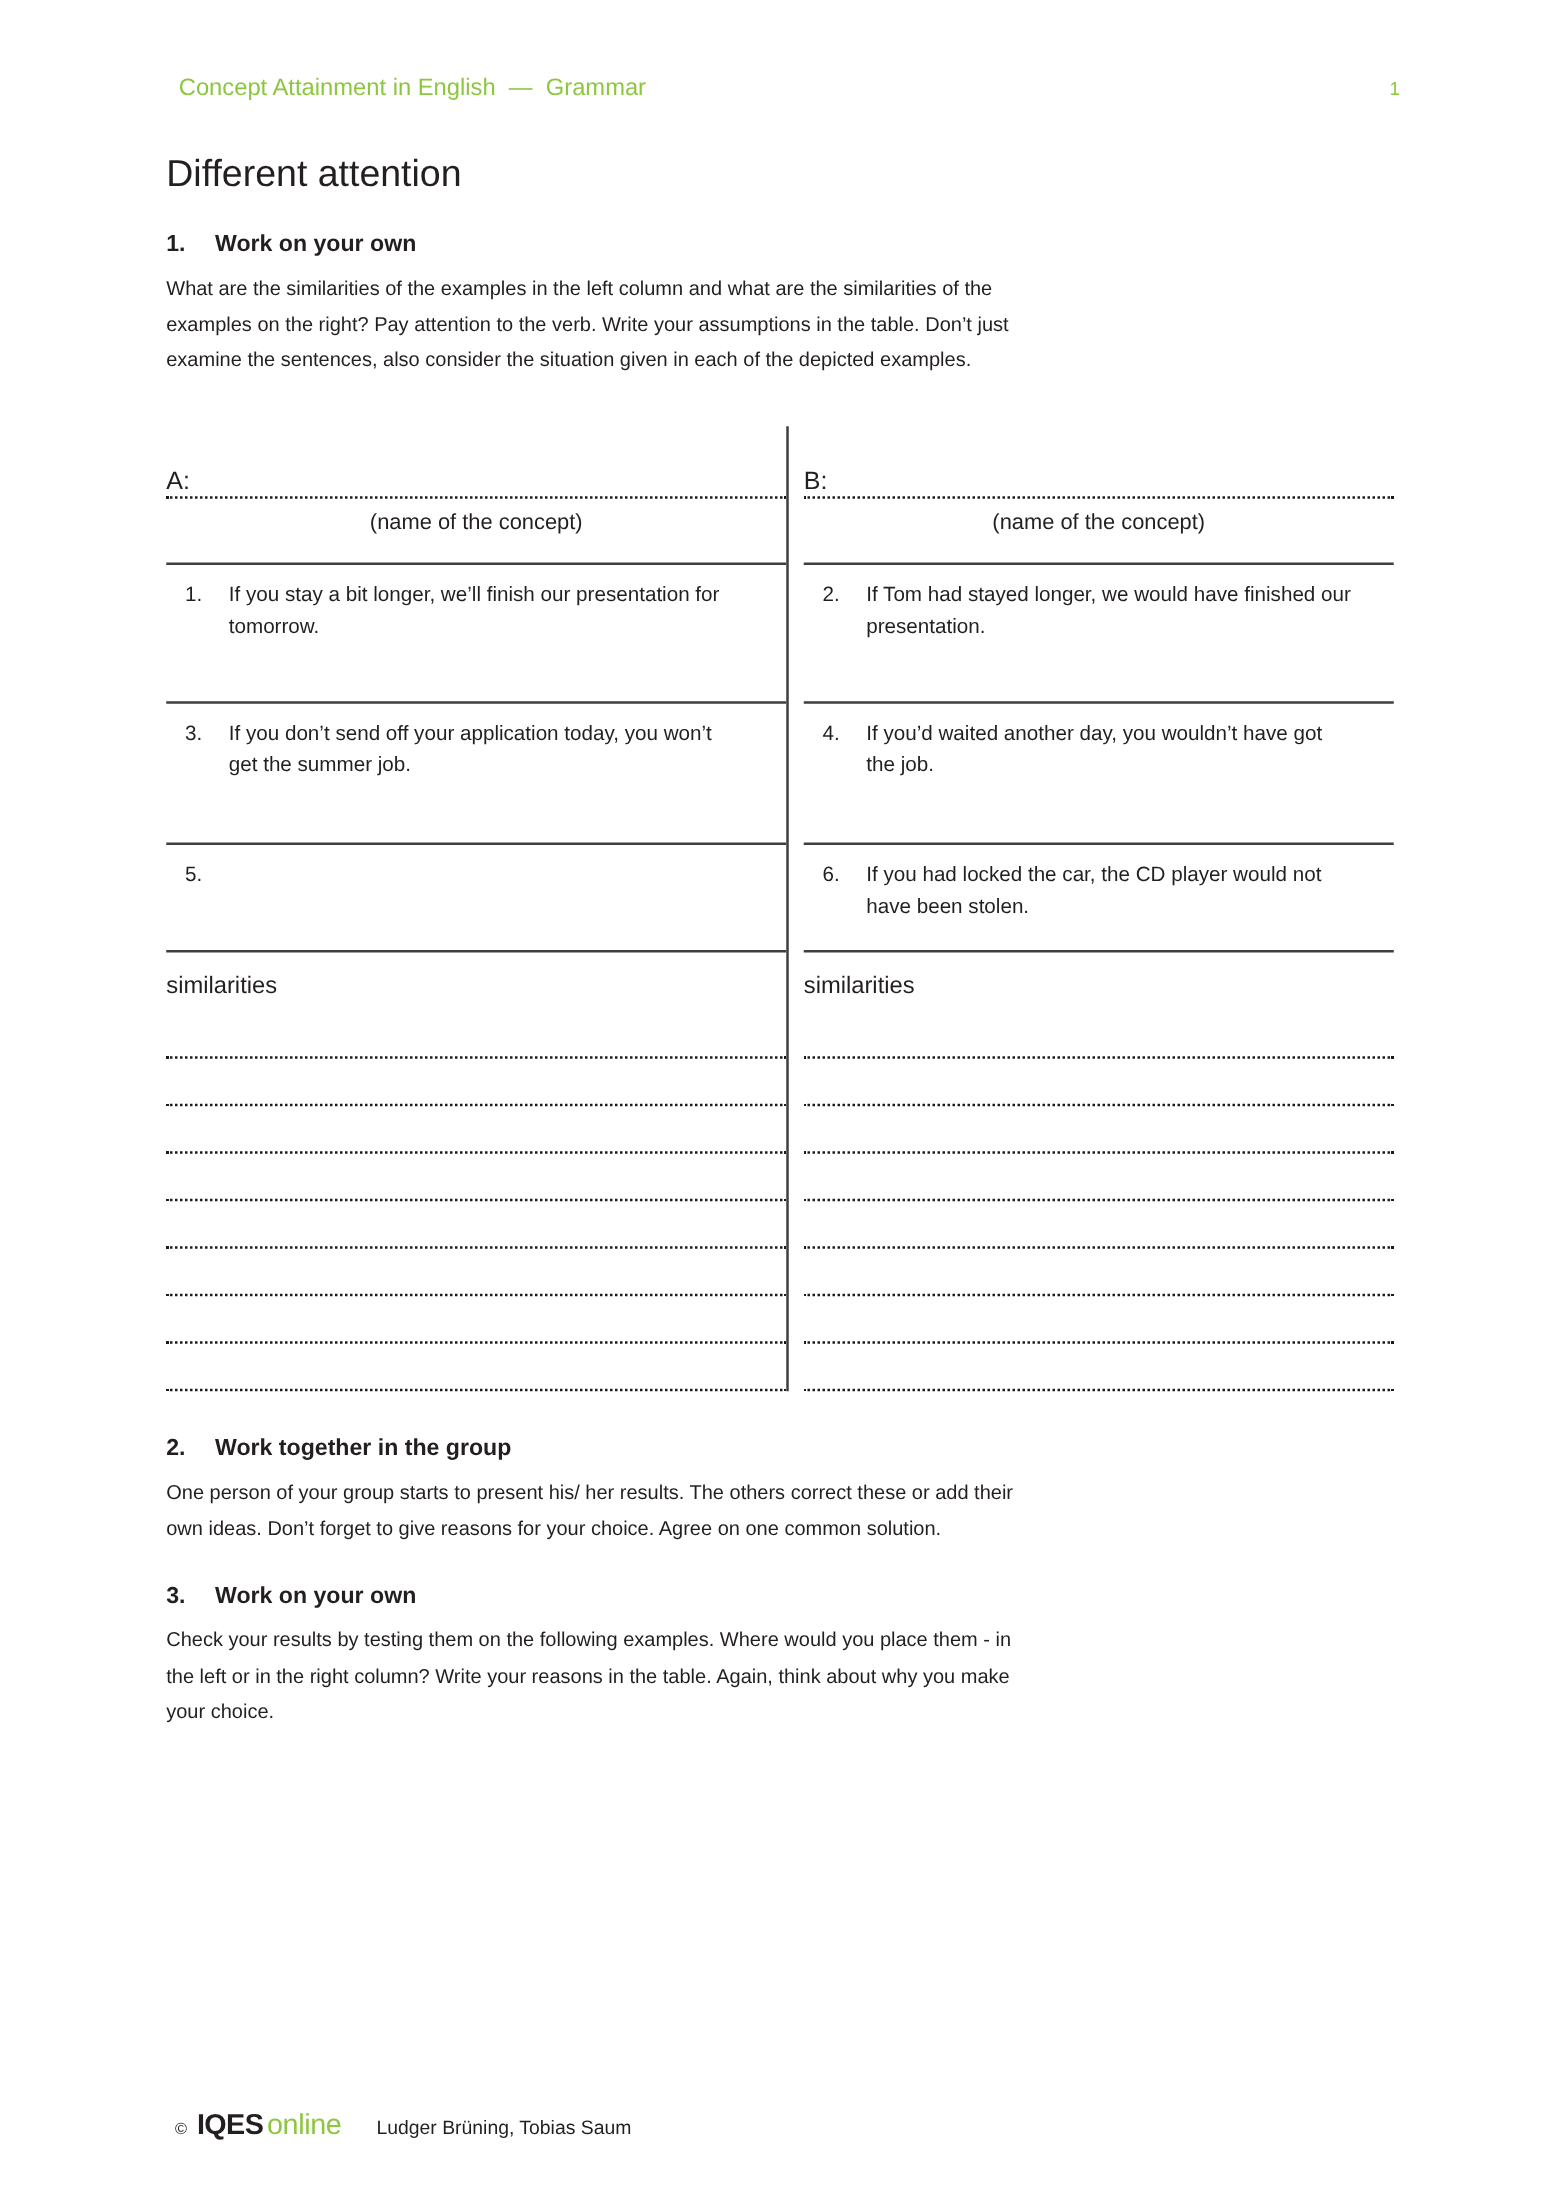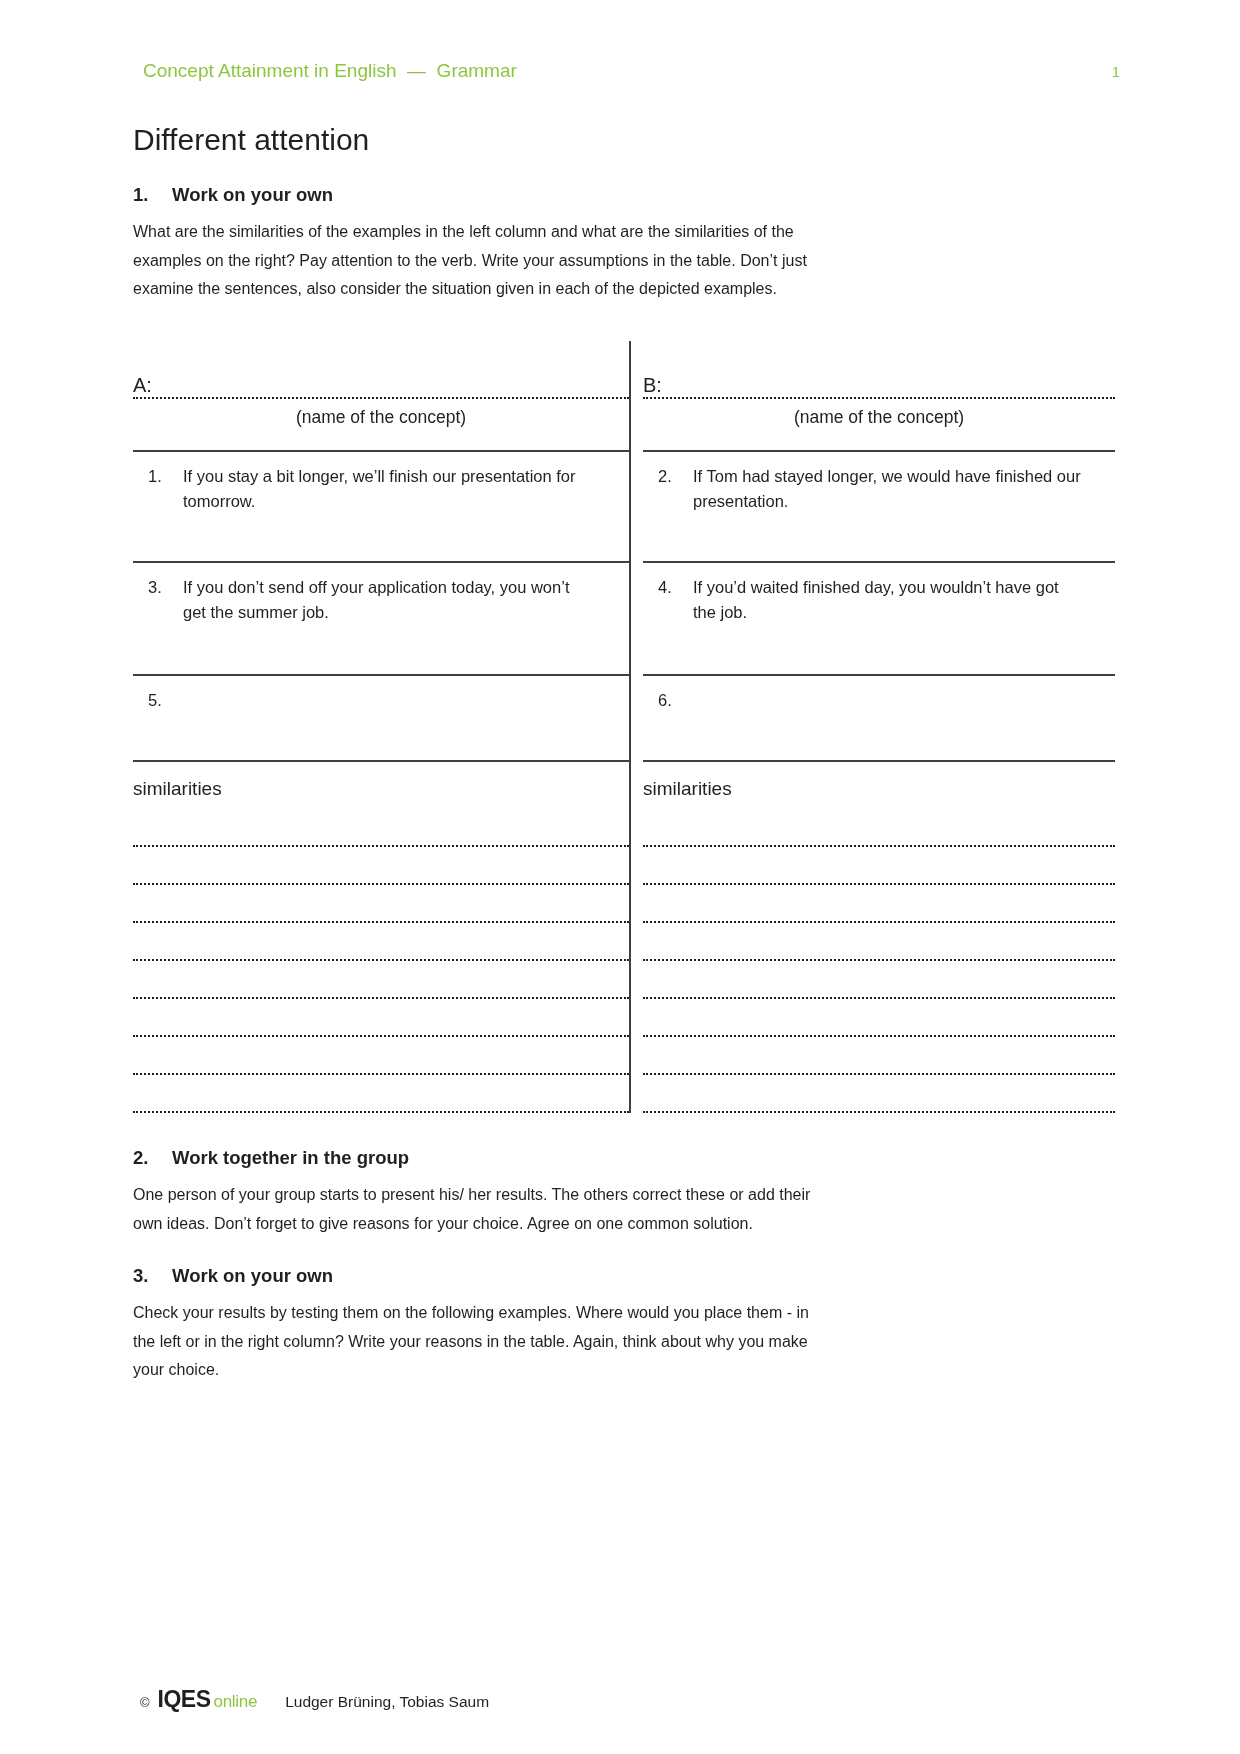--- a/index.html
+++ b/index.html
@@ -71,21 +71,21 @@
   .lines{ margin-top:8px; }
   .dotline{ height:38px; border-bottom:2px dotted #1c1c1c; }
 
   
   .pagefoot{
     position:absolute; top:1686px; left:140px;
     display:flex; align-items:baseline;
   }
   .copy{ font-size:13px; }
   .brand-iqes{ margin-left:8px; font-size:23px; font-weight:700; letter-spacing:-0.5px; }
-  .brand-online{ margin-left:3px; font-size:17px; font-weight:400; color:var(--accent); letter-spacing:-0.3px; }
+  .brand-online{ margin-left:3px; font-size:23px; font-weight:400; color:var(--accent); letter-spacing:-0.3px; }
   .authors{ margin-left:28px; font-size:15.5px; }
 </style>
 </head>
 <body>
 
 <div class="page">
 
   <div class="pagehead">
     <div class="course">Concept Attainment in English  —  Grammar</div>
     <div class="pagenum">1</div>
@@ -144,25 +144,27 @@
         <div class="dotrule"></div>
         <div class="col-sub">(name of the concept)</div>
       </div>
       <div class="trow r1">
         <span class="snum">2.</span>
         <span class="stxt">If Tom had stayed longer, we would have finished our
 presentation.</span>
       </div>
       <div class="trow r2">
         <span class="snum">4.</span>
-        <span class="stxt">If you’d waited finished day, you wouldn’t have got
+        <span class="stxt">If you’d waited another day, you wouldn’t have got
 the job.</span>
       </div>
       <div class="trow r3">
         <span class="snum">6.</span>
+        <span class="stxt">If you had locked the car, the CD player would not
+have been stolen.</span>
       </div>
       <div class="sim">similarities</div>
       <div class="lines">
         <div class="dotline"></div>
         <div class="dotline"></div>
         <div class="dotline"></div>
         <div class="dotline"></div>
         <div class="dotline"></div>
         <div class="dotline"></div>
         <div class="dotline"></div>

